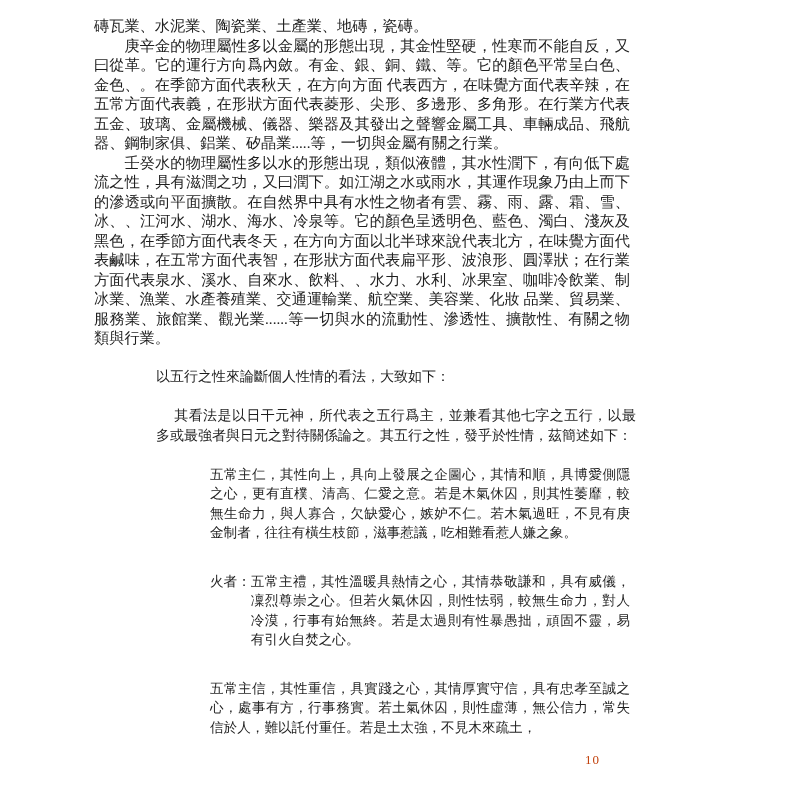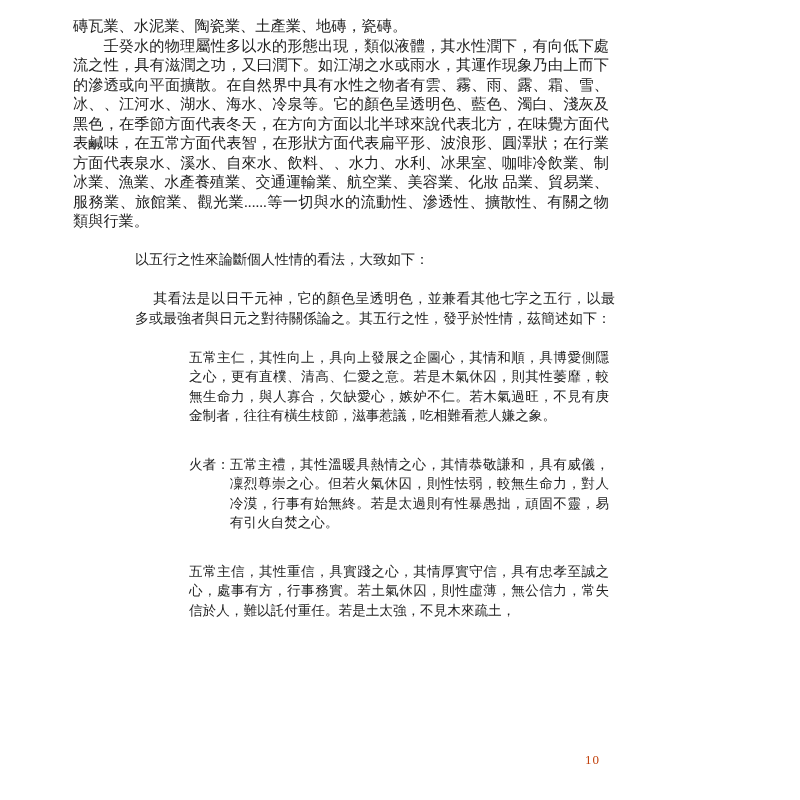--- a/index.html
+++ b/index.html
@@ -11,21 +11,21 @@
     position: relative;
     width: 800px;
     height: 800px;
     background: #ffffff;
     overflow: hidden;
     font-family: "Liberation Serif", "DejaVu Serif", serif;
     color: #1e1e1e;
   }
   .content {
     position: absolute;
-    left: 73px;
+    left: 94px;
     top: 16px;
     width: 536px;
     font-size: 15.2px;
     line-height: 19.5px;
     text-align: justify;
   }
   .content p {
     margin: 0;
     padding: 0;
   }
@@ -71,26 +71,27 @@
   }
 </style>
 </head>
 <body>
 
 <div class="page">
   <div class="content">
 
     <p>磚瓦業、水泥業、陶瓷業、土產業、地磚，瓷磚。</p>
 
+    <p class="indent2">庚辛金的物理屬性多以金屬的形態出現，其金性堅硬，性寒而不能自反，又曰從革。它的運行方向爲內斂。有金、銀、銅、鐵、等。它的顏色平常呈白色、金色、。在季節方面代表秋天，在方向方面 代表西方，在味覺方面代表辛辣，在五常方面代表義，在形狀方面代表菱形、尖形、多邊形、多角形。在行業方代表五金、玻璃、金屬機械、儀器、樂器及其發出之聲響金屬工具、車輛成品、飛航器、鋼制家俱、鋁業、矽晶業.....等，一切與金屬有關之行業。</p>
 
     <p class="indent2">壬癸水的物理屬性多以水的形態出現，類似液體，其水性潤下，有向低下處流之性，具有滋潤之功，又曰潤下。如江湖之水或雨水，其運作現象乃由上而下的滲透或向平面擴散。在自然界中具有水性之物者有雲、霧、雨、露、霜、雪、冰、、江河水、湖水、海水、冷泉等。它的顏色呈透明色、藍色、濁白、淺灰及黑色，在季節方面代表冬天，在方向方面以北半球來說代表北方，在味覺方面代表鹹味，在五常方面代表智，在形狀方面代表扁平形、波浪形、圓澤狀；在行業方面代表泉水、溪水、自來水、飲料、、水力、水利、冰果室、咖啡冷飲業、制冰業、漁業、水產養殖業、交通運輸業、航空業、美容業、化妝 品業、貿易業、服務業、旅館業、觀光業......等一切與水的流動性、滲透性、擴散性、有關之物類與行業。</p>
 
     <p class="section-para gap-above">以五行之性來論斷個人性情的看法，大致如下：</p>
 
-    <p class="section-para gap-above method-indent">其看法是以日干元神，它的顏色呈透明色，並兼看其他七字之五行，以最多或最強者與日元之對待關係論之。其五行之性，發乎於性情，茲簡述如下：</p>
+    <p class="section-para gap-above method-indent">其看法是以日干元神，所代表之五行爲主，並兼看其他七字之五行，以最多或最強者與日元之對待關係論之。其五行之性，發乎於性情，茲簡述如下：</p>
 
     <div class="element-block">
       <div class="block-text">五常主仁，其性向上，具向上發展之企圖心，其情和順，具博愛側隱之心，更有直樸、清高、仁愛之意。若是木氣休囚，則其性萎靡，較無生命力，與人寡合，欠缺愛心，嫉妒不仁。若木氣過旺，不見有庚金制者，往往有橫生枝節，滋事惹議，吃相難看惹人嫌之象。</div>
     </div>
 
     <div class="element-block big-gap">
       <span class="block-label">火者：</span>
       <div class="block-text">五常主禮，其性溫暖具熱情之心，其情恭敬謙和，具有威儀，凜烈尊崇之心。但若火氣休囚，則性怯弱，較無生命力，對人冷漠，行事有始無終。若是太過則有性暴愚拙，頑固不靈，易有引火自焚之心。</div>
     </div>
 

